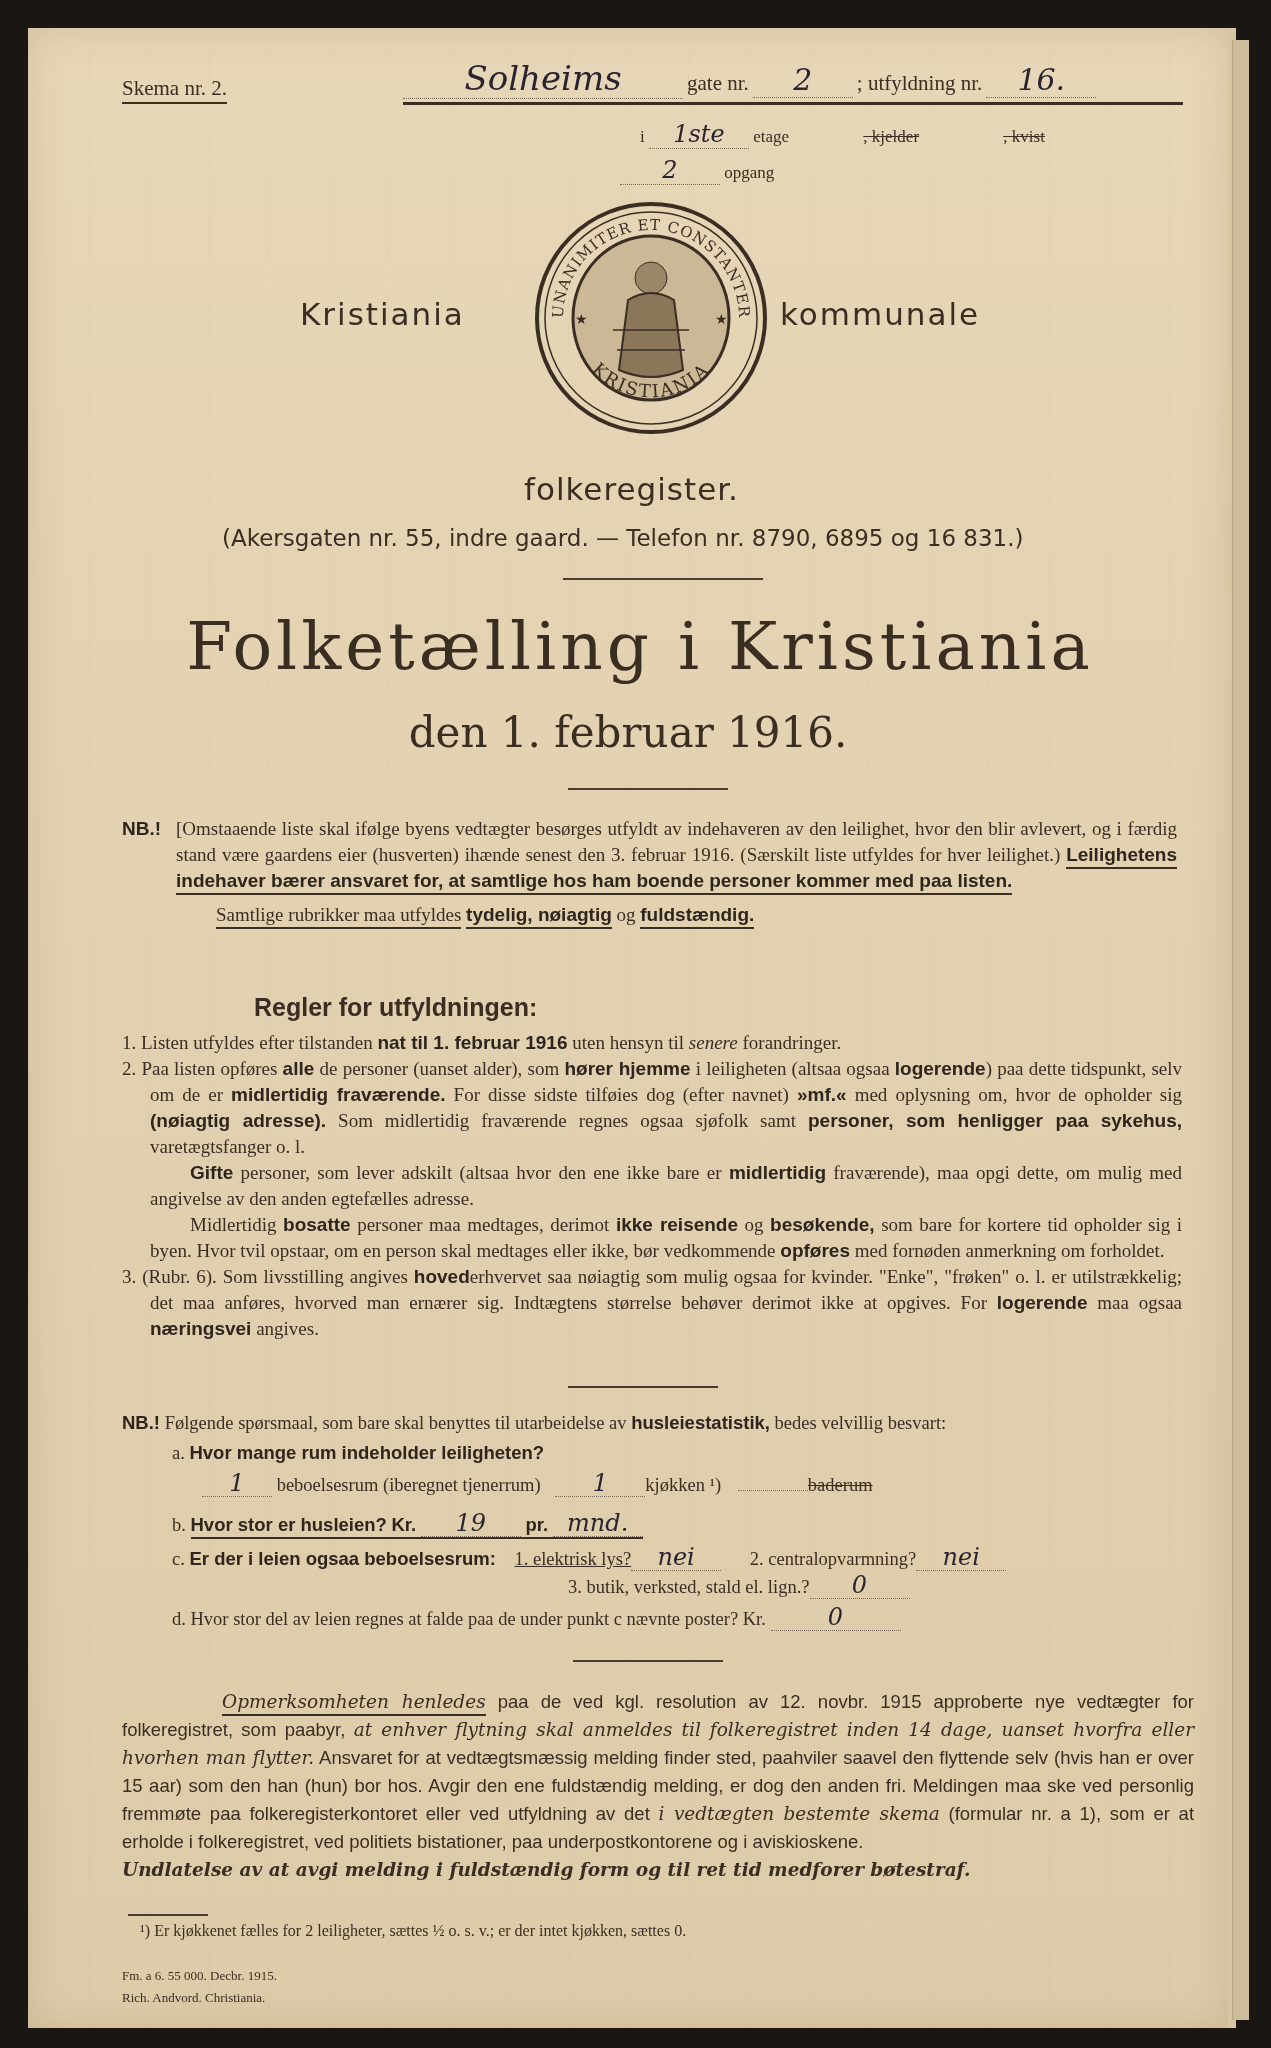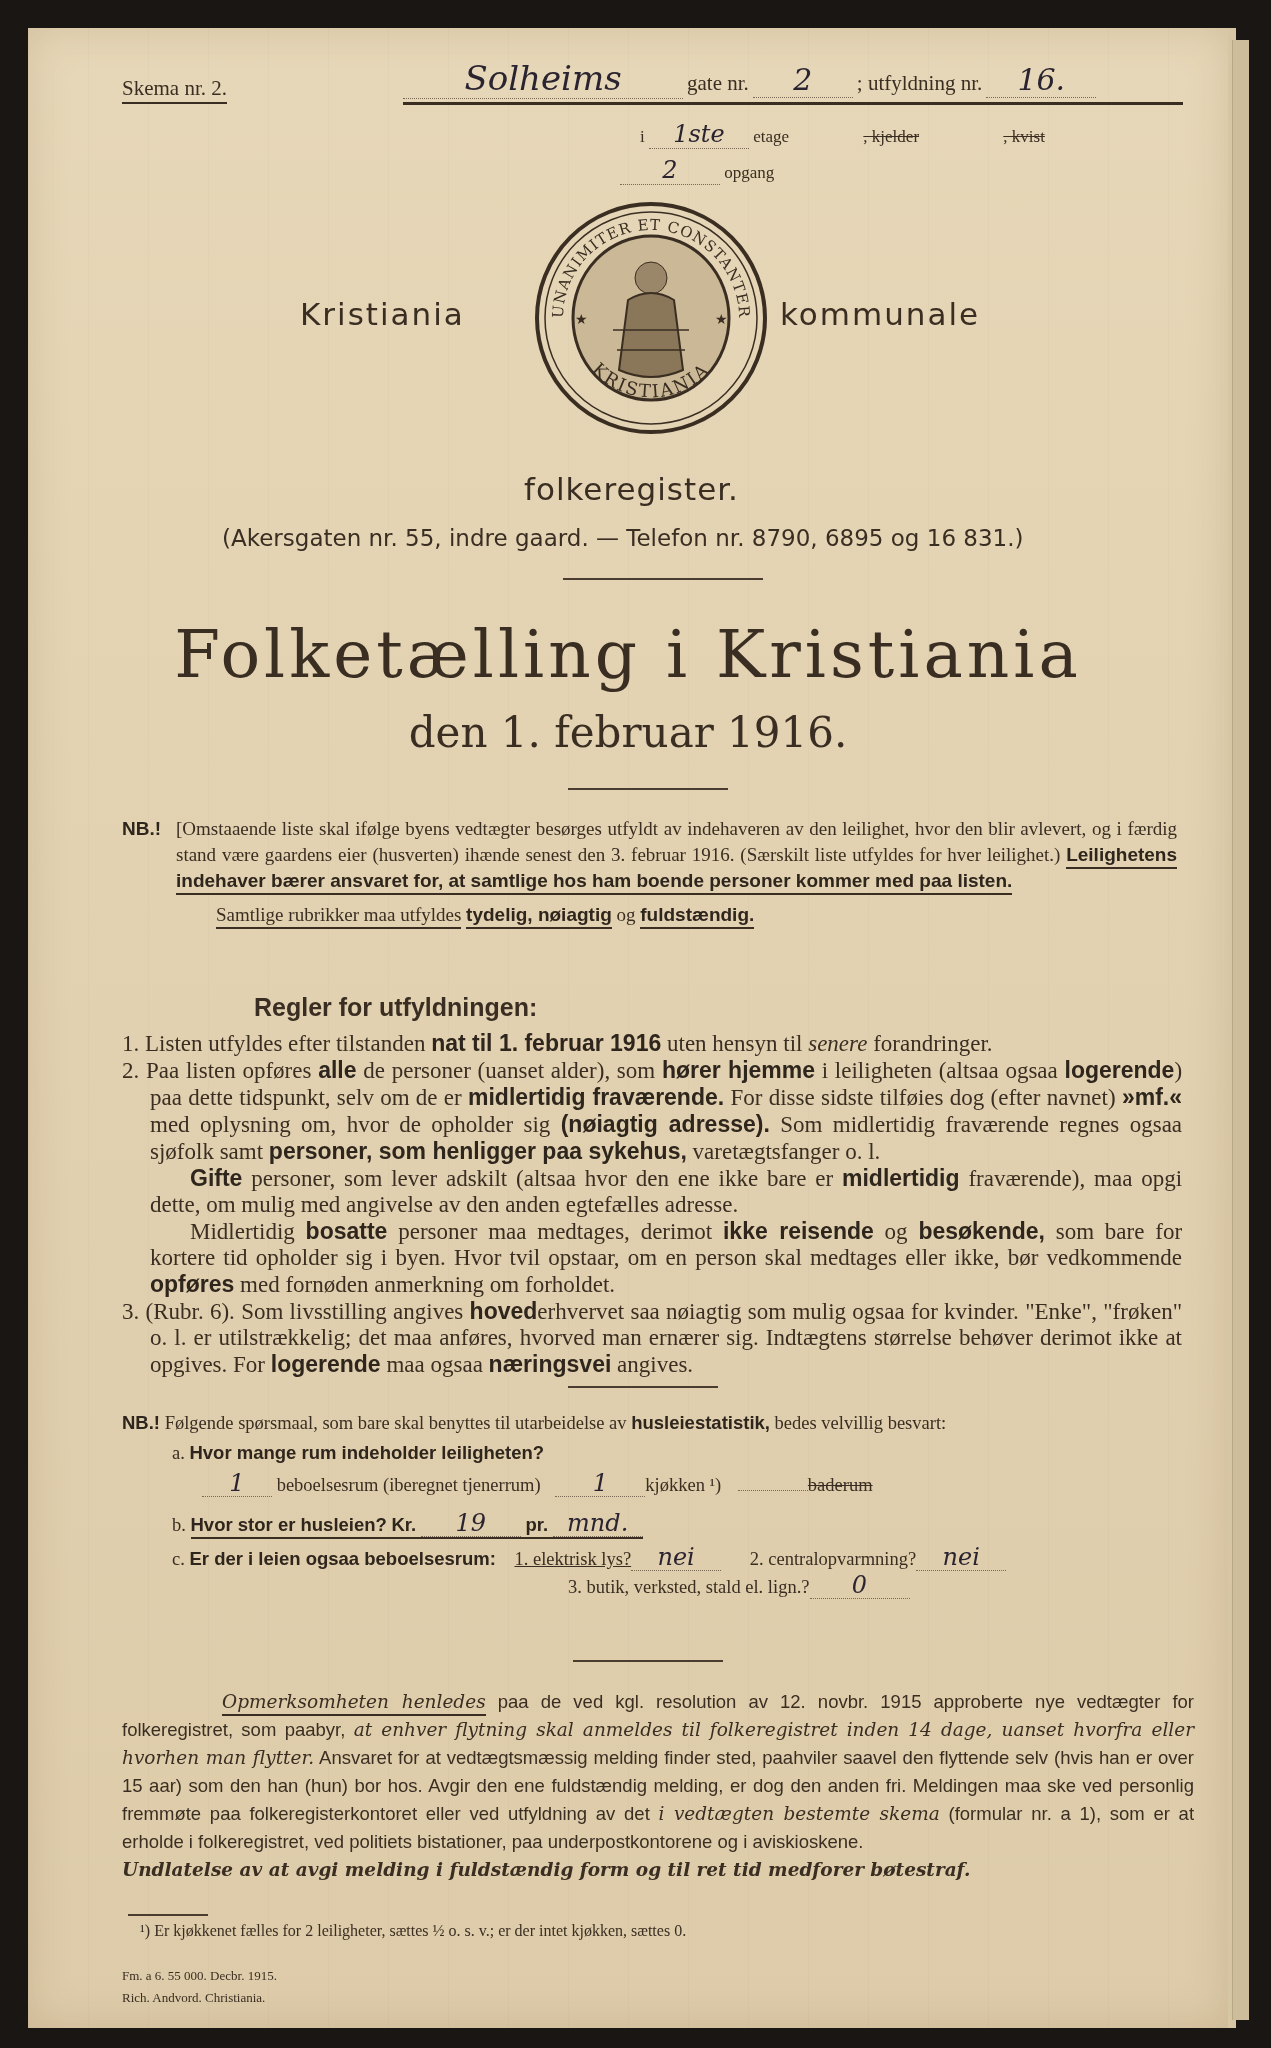--- a/index.html
+++ b/index.html
@@ -64,42 +64,42 @@
       <path d="M95 100 Q118 86 141 100 L150 170 Q118 184 86 170 Z" fill="#8a7658" stroke="#3a2e22" stroke-width="2"></path>
       <path d="M80 130 L156 130 M84 150 L152 150" stroke="#3a2e22" stroke-width="1.5"></path>
       <text x="42" y="124" font-size="14" fill="#3a2e22">★</text>
       <text x="182" y="124" font-size="14" fill="#3a2e22">★</text>
     </svg>
   </div>
   <div class="abs sans" style="left:496px;top:443px;font-size:31px;letter-spacing:1px;">folkeregister.</div>
   <div class="abs sans" style="left:194px;top:497px;font-size:23px;">(Akersgaten nr. 55, indre gaard. — Telefon nr. 8790, 6895 og 16 831.)</div>
   <div class="hr" style="left:535px;top:550px;width:200px;"></div>
 
-  <div class="abs" style="left:0;width:1200px;top:580px;text-align:center;font-family:'DejaVu Serif',serif;font-size:66px;letter-spacing:4px;color:#3a2e22;margin-top:8px;">Folketælling i Kristiania</div>
+  <div class="abs" style="left:12px;width:1200px;top:580px;text-align:center;font-family:'DejaVu Serif',serif;font-size:66px;letter-spacing:4px;color:#3a2e22;">Folketælling i Kristiania</div>
   <div class="abs" style="left:0;width:1200px;top:680px;text-align:center;font-family:'DejaVu Serif',serif;font-size:42px;color:#3a2e22;">den 1. februar 1916.</div>
   <div class="hr" style="left:540px;top:760px;width:160px;"></div>
 
   <div class="abs body-text" style="left:94px;top:788px;width:1055px;">
     <div style="display:flex;">
       <b style="font-size:19px;min-width:54px;">NB.!</b>
       <div style="flex:1;">
         <p><span>[Omstaaende liste skal ifølge byens vedtægter besørges utfyldt av indehaveren av den leilighet, hvor den blir avlevert, og i færdig stand være gaardens eier (husverten) ihænde senest den 3. februar 1916. (Særskilt liste utfyldes for hver leilighet.)</span>
         <b class="ul">Leilighetens indehaver bærer ansvaret for, at samtlige hos ham boende personer kommer med paa listen.</b></p>
         <p style="margin-top:8px;padding-left:40px;">
           <span class="ul">Samtlige rubrikker maa utfyldes</span>
           <b class="ul">tydelig, nøiagtig</b>
           <span>og</span>
           <b class="ul">fuldstændig.</b>
         </p>
       </div>
     </div>
   </div>
 
   <div class="abs" style="left:226px;top:965px;font-family:'Liberation Sans',sans-serif;font-weight:bold;font-size:25px;">Regler for utfyldningen:</div>
-  <div class="abs body-text" style="left:94px;top:1002px;width:1060px;font-size:23px;">
+  <div class="abs body-text" style="left:94px;top:1002px;width:1060px;font-size:19px;">
     <p><span>1. Listen utfyldes efter tilstanden</span> <b>nat til 1. februar 1916</b> <span>uten hensyn til</span> <i class="it">senere</i> <span>forandringer.</span></p>
     <p style="padding-left:28px;text-indent:-28px;"><span>2. Paa listen opføres</span> <b>alle</b> <span>de personer (uanset alder), som</span> <b>hører hjemme</b> <span>i leiligheten (altsaa ogsaa</span> <b>logerende</b><span>) paa dette tidspunkt, selv om de er</span> <b>midlertidig fraværende.</b> <span>For disse sidste tilføies dog (efter navnet)</span> <b>»mf.«</b> <span>med oplysning om, hvor de opholder sig</span> <b>(nøiagtig adresse).</b> <span>Som midlertidig fraværende regnes ogsaa sjøfolk samt</span> <b>personer, som henligger paa sykehus,</b> <span>varetægtsfanger o. l.</span></p>
     <p style="padding-left:28px;text-indent:40px;"><b>Gifte</b> <span>personer, som lever adskilt (altsaa hvor den ene ikke bare er</span> <b>midlertidig</b> <span>fraværende), maa opgi dette, om mulig med angivelse av den anden egtefælles adresse.</span></p>
     <p style="padding-left:28px;text-indent:40px;"><span>Midlertidig</span> <b>bosatte</b> <span>personer maa medtages, derimot</span> <b>ikke reisende</b> <span>og</span> <b>besøkende,</b> <span>som bare for kortere tid opholder sig i byen. Hvor tvil opstaar, om en person skal medtages eller ikke, bør vedkommende</span> <b>opføres</b> <span>med fornøden anmerkning om forholdet.</span></p>
     <p style="padding-left:28px;text-indent:-28px;"><span>3. (Rubr. 6). Som livsstilling angives</span> <b>hoved</b><span>erhvervet saa nøiagtig som mulig ogsaa for kvinder. "Enke", "frøken" o. l. er utilstrækkelig; det maa anføres, hvorved man ernærer sig. Indtægtens størrelse behøver derimot ikke at opgives. For</span> <b>logerende</b> <span>maa ogsaa</span> <b>næringsvei</b> <span>angives.</span></p>
   </div>
   <div class="hr" style="left:540px;top:1358px;width:150px;"></div>
 
   <div class="abs body-text" style="left:94px;top:1382px;width:1060px;font-size:18.5px;">
     <p><b>NB.!</b> <span>Følgende spørsmaal, som bare skal benyttes til utarbeidelse av</span> <b>husleiestatistik,</b> <span>bedes velvillig besvart:</span></p>
@@ -118,20 +118,24 @@
       <span class="dotline hand" style="width:90px;font-size:24px;">mnd.</span></span>
     </p>
     <p style="padding-left:50px;margin-top:6px;">
       <span>c.</span> <b>Er der i leien ogsaa beboelsesrum:</b>
       <span style="margin-left:14px;text-decoration:underline;">1. elektrisk lys?</span><span class="dotline hand" style="width:90px;font-size:24px;">nei</span>
       <span style="margin-left:24px;">2. centralopvarmning?</span><span class="dotline hand" style="width:90px;font-size:24px;">nei</span>
     </p>
     <p style="padding-left:446px;">
       <span>3. butik, verksted, stald el. lign.?</span><span class="dotline hand" style="width:100px;font-size:24px;">0</span>
     </p>
+    <p style="padding-left:50px;margin-top:4px;">
+      <span>d.</span> <span>Hvor stor del av leien regnes at falde paa de under punkt c nævnte poster?</span> <span>Kr.</span>
+      <span class="dotline hand" style="width:130px;font-size:24px;">0</span>
+    </p>
   </div>
   <div class="hr" style="left:545px;top:1632px;width:150px;"></div>
 
   <div class="abs body-text" style="left:94px;top:1660px;width:1072px;font-family:'Liberation Sans',sans-serif;font-size:18.5px;line-height:28px;">
     <p style="text-indent:100px;">
       <i class="it ul" style="font-family:'DejaVu Serif',serif;">Opmerksomheten henledes</i>
       <span>paa de ved kgl. resolution av 12. novbr. 1915 approberte nye vedtægter for folkeregistret, som paabyr,</span>
       <i class="it" style="font-family:'DejaVu Serif',serif;">at enhver flytning skal anmeldes til folkeregistret inden 14 dage, uanset hvorfra eller hvorhen man flytter.</i>
       <span>Ansvaret for at vedtægtsmæssig melding finder sted, paahviler saavel den flyttende selv (hvis han er over 15 aar) som den han (hun) bor hos. Avgir den ene fuldstændig melding, er dog den anden fri. Meldingen maa ske ved personlig fremmøte paa folkeregisterkontoret eller ved utfyldning av det</span>
       <i class="it" style="font-family:'DejaVu Serif',serif;">i vedtægten bestemte skema</i>

